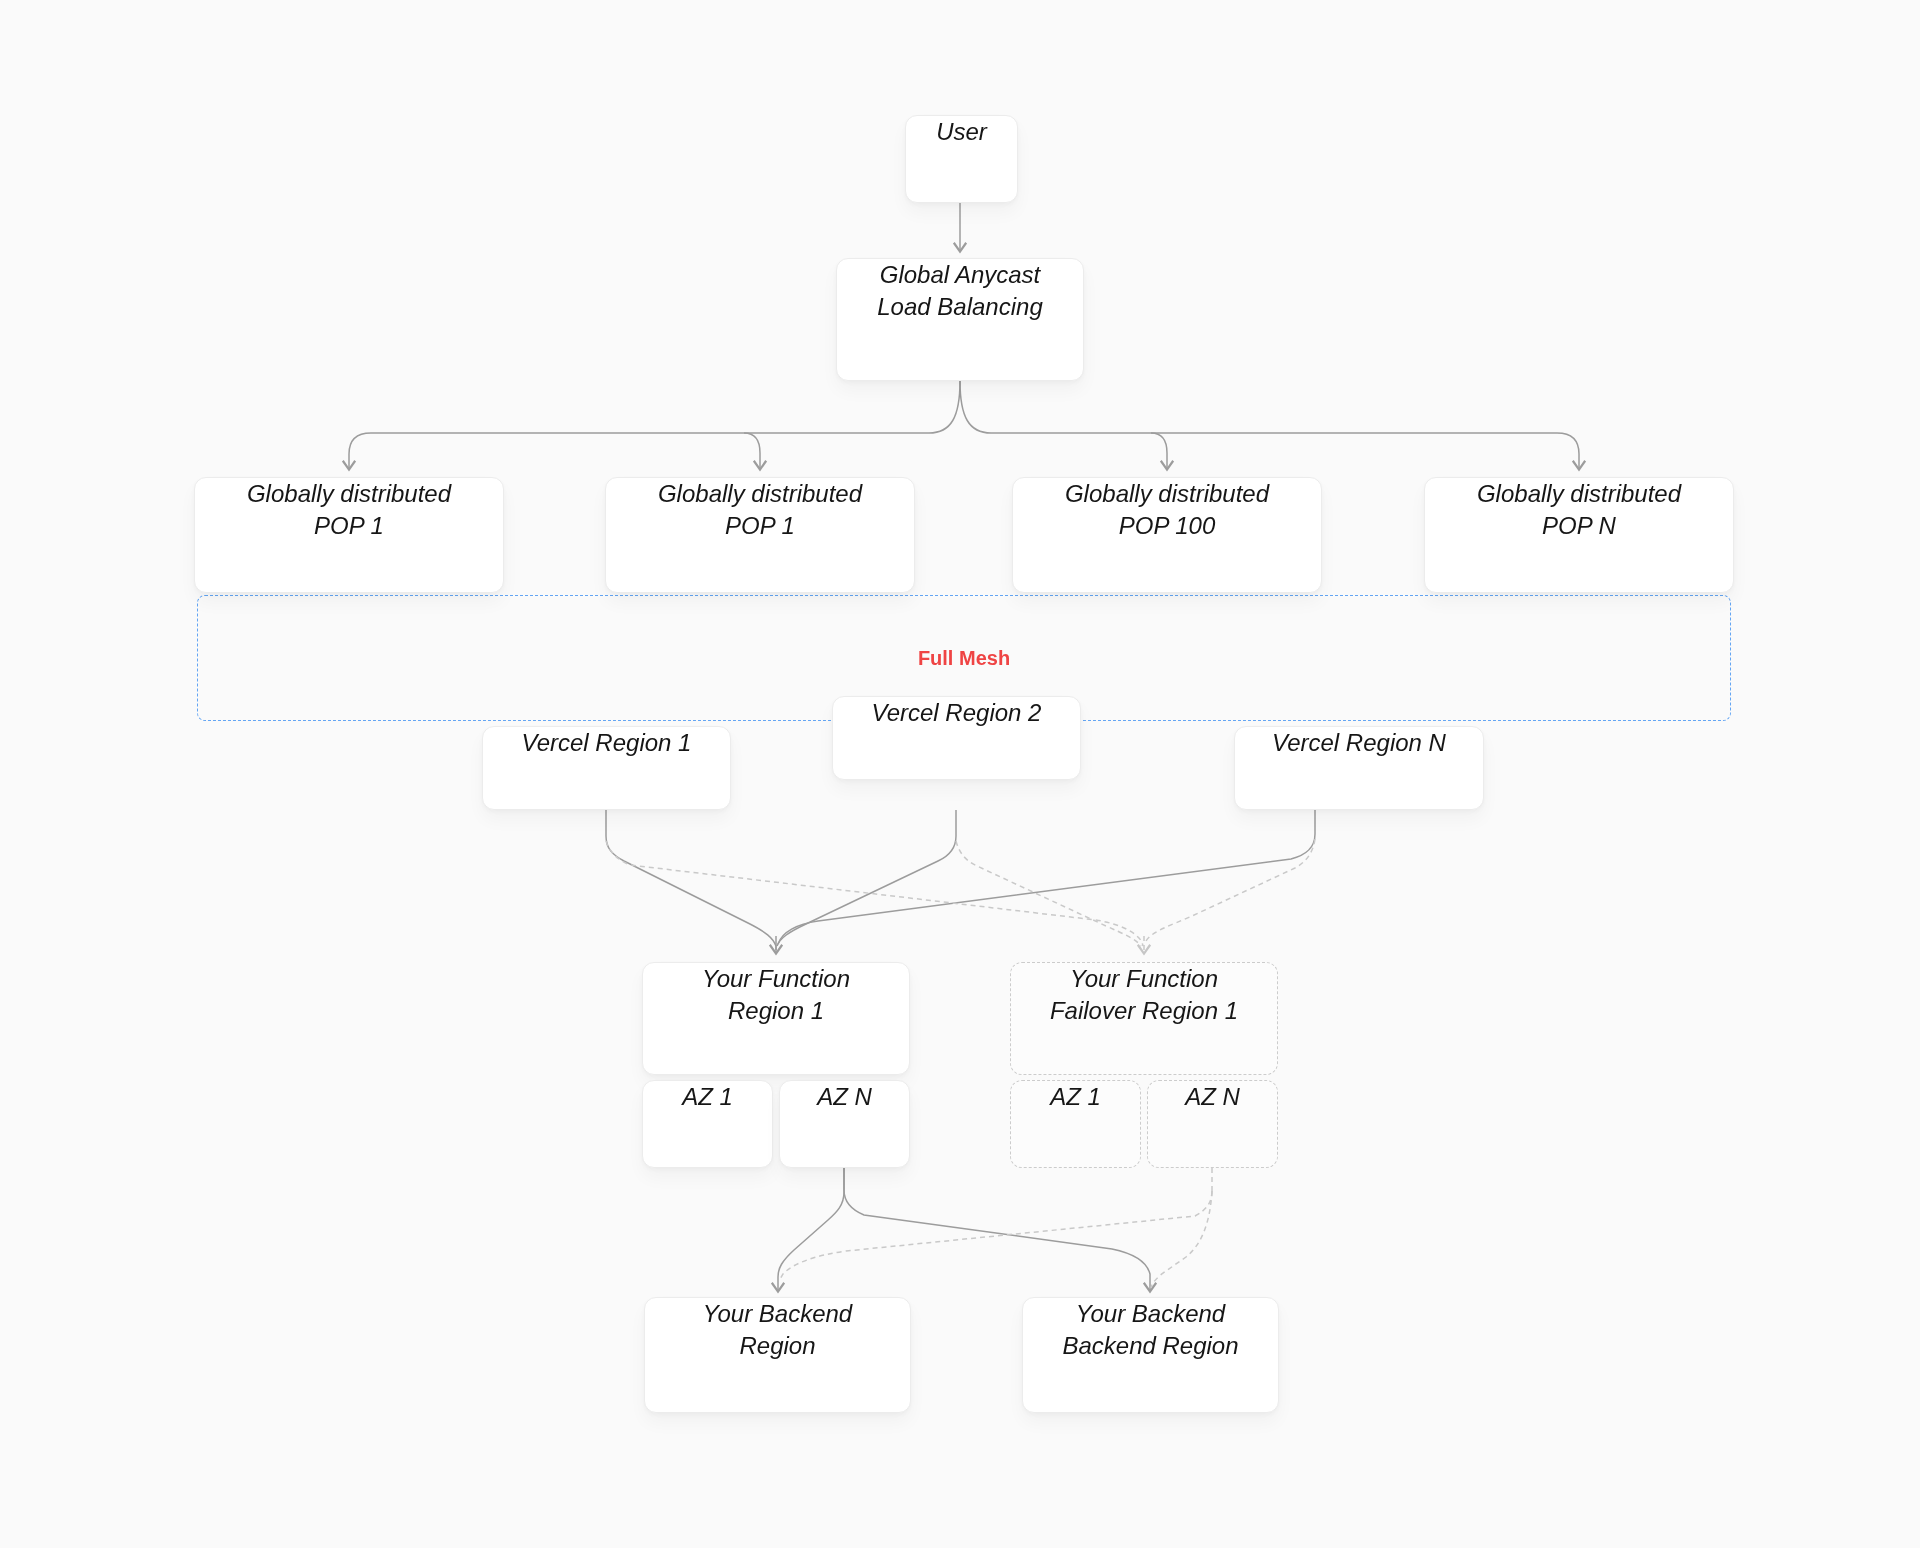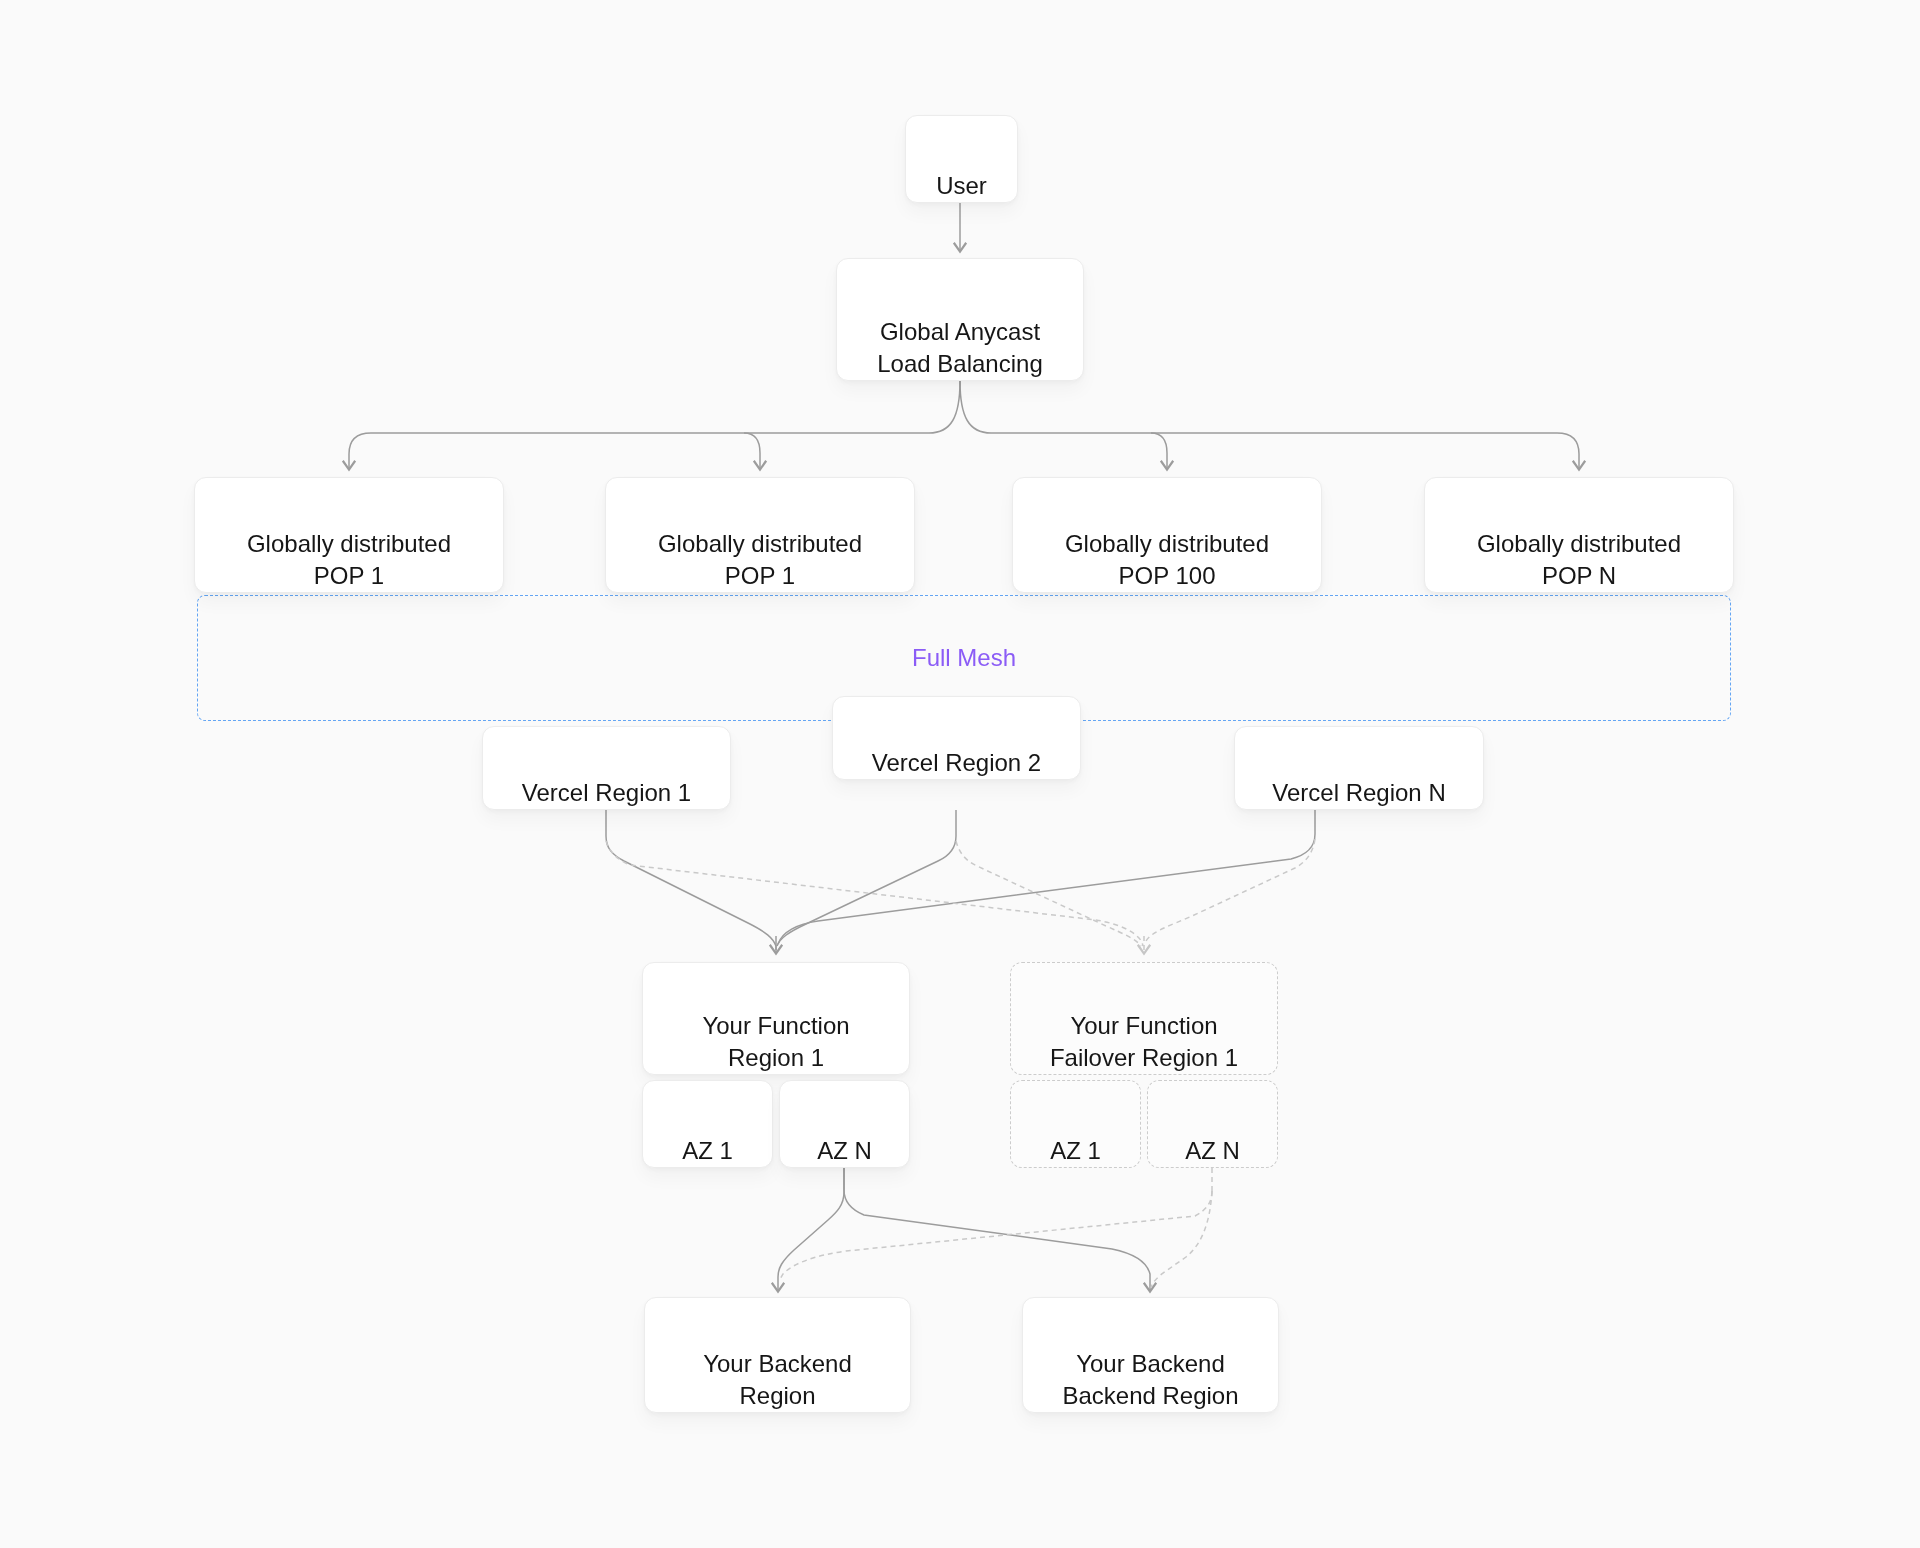--- a/index.html
+++ b/index.html
@@ -16,49 +16,50 @@
   }
   .node {
     position: absolute;
     box-sizing: border-box;
     background: #ffffff;
     border: 1px solid #ececec;
     border-radius: 12px;
     display: flex;
     flex-direction: column;
     align-items: center;
-    justify-content: flex-end;
+    justify-content: flex-start;
     text-align: center;
     font-size: 24px;
     line-height: 32px;
     font-weight: 500;
     color: #161616;
     box-shadow: 0 10px 18px rgba(0,0,0,0.035), 0 2px 4px rgba(0,0,0,0.03);
+    font-style: italic;
   }
   .node .ln { display: block; white-space: nowrap; }
   .node.dashed {
     border: 1.5px dashed #cccccc;
     background: #fcfcfc;
     box-shadow: none;
   }
   .mesh-zone {
     position: absolute;
     box-sizing: border-box;
     border: 1.5px dashed #63a5f3;
     border-radius: 8px;
     background: transparent;
     display: flex;
     align-items: center;
     justify-content: center;
   }
   .mesh-label {
-    font-size: 24px;
+    font-size: 20px;
     line-height: 32px;
-    font-weight: 400;
-    color: #8b5cf6;
+    font-weight: 700;
+    color: #ef4444;
   }
   #connector-layer {
     position: absolute;
     left: 0; top: 0;
     pointer-events: none;
   }
   #connector-layer path { fill: none; }
   .edge-solid  { stroke: #9c9c9c; stroke-width: 1.5; }
   .edge-dashed { stroke: #c9c9c9; stroke-width: 1.5; stroke-dasharray: 5 4; }
 </style>

